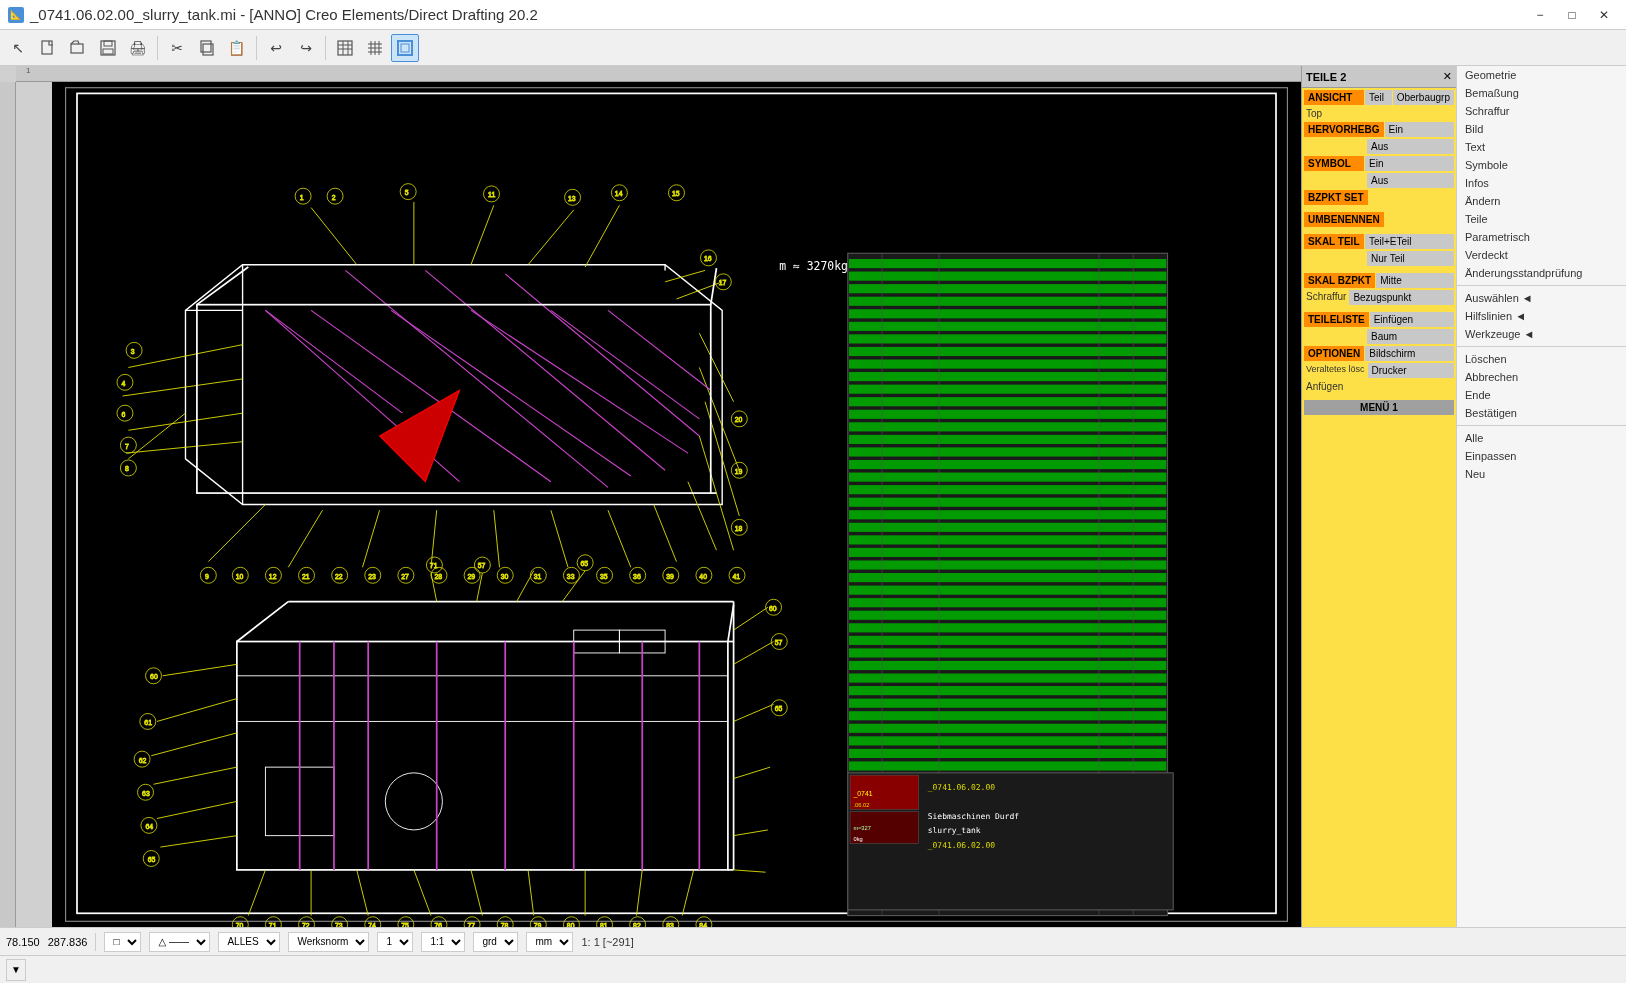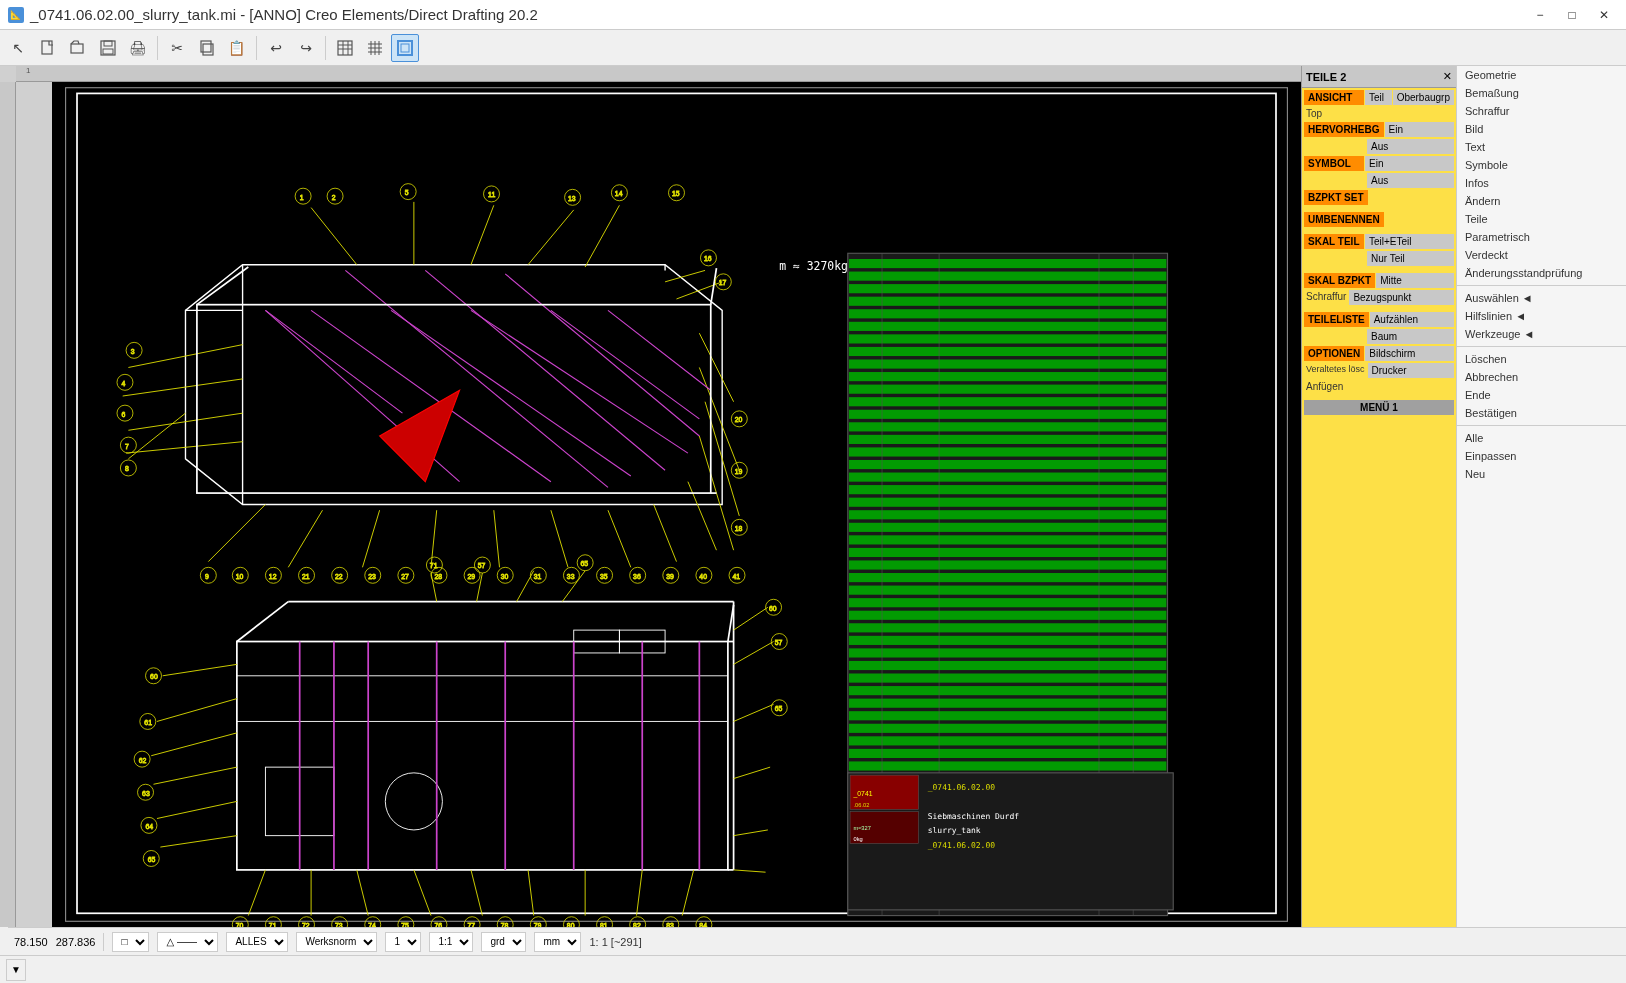--- a/index.html
+++ b/index.html
@@ -34,21 +34,21 @@
     .t2-btn-gray { background: #c8c8c8; color: #000; font-size: 10px; padding: 2px 4px; cursor: pointer; border: none; white-space: nowrap; flex: 1; text-align: left; }
     .t2-label { font-size: 10px; color: #333; padding: 1px 2px; }
     .t2-spacer { height: 4px; }
 
     
     #far-right-panel { width: 170px; background: #f5f5f5; border-left: 1px solid #ccc; display: flex; flex-direction: column; }
     .fr-menu-item { padding: 3px 8px; font-size: 11px; color: #333; cursor: pointer; border-bottom: none; }
     .fr-separator { height: 1px; background: #ccc; margin: 3px 0; }
     
     
-    #status-bar { height: 28px; background: #f0f0f0; border-top: 1px solid #ccc; display: flex; align-items: center; padding: 0 6px; gap: 8px; font-size: 11px; margin-left: 8px; }
+    #status-bar { height: 28px; background: #f0f0f0; border-top: 1px solid #ccc; display: flex; align-items: center; padding: 0 6px; gap: 8px; font-size: 11px; }
     .status-sep { width: 1px; height: 18px; background: #ccc; }
     .status-dropdown { border: 1px solid #ccc; background: white; padding: 1px 4px; font-size: 10px; height: 20px; cursor: pointer; }
 
     
     #command-bar { height: 28px; background: #f0f0f0; border-top: 1px solid #ccc; display: flex; align-items: center; padding: 0 6px; gap: 4px; }
     #command-input { flex: 1; height: 22px; border: 1px solid #ccc; font-size: 11px; padding: 2px 4px; }
     #command-dropdown { width: 20px; height: 22px; border: 1px solid #ccc; background: #f0f0f0; cursor: pointer; font-size: 10px; display: flex; align-items: center; justify-content: center; }
 
     
     #layout { display: flex; flex-direction: column; height: 100%; }
@@ -569,21 +569,21 @@
           <button class="t2-btn-gray">Mitte</button>
         </div>
         <div class="t2-row">
           <span class="t2-label">Schraffur</span>
           <button class="t2-btn-gray">Bezugspunkt</button>
         </div>
         <div class="t2-spacer"></div>
 
         <div class="t2-row">
           <button class="t2-btn-orange">TEILELISTE</button>
-          <button class="t2-btn-gray">Aufzählen</button>
+          <button class="t2-btn-gray">Einfügen</button>
         </div>
         <div class="t2-row">
           <span class="t2-label" style="min-width:62px;"></span>
           <button class="t2-btn-gray">Baum</button>
         </div>
 
         <div class="t2-row">
           <button class="t2-btn-orange">OPTIONEN</button>
           <button class="t2-btn-gray">Bildschirm</button>
         </div>

